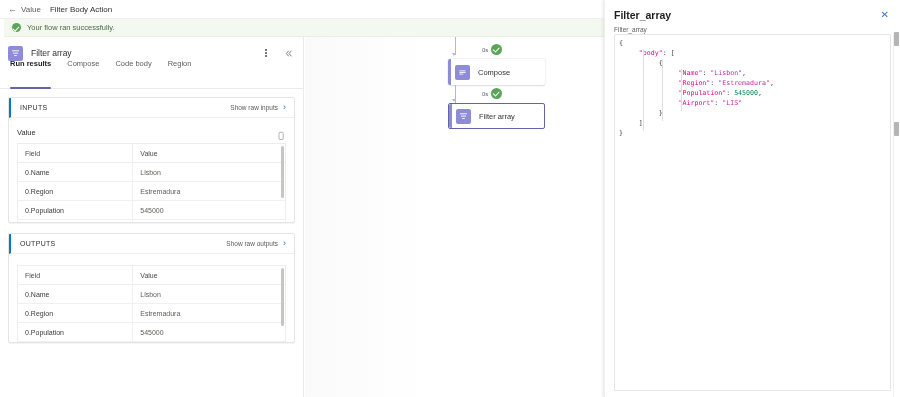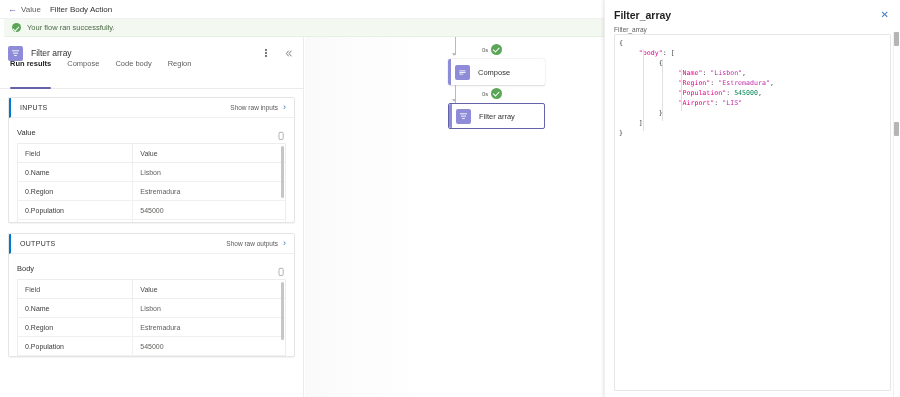--- a/index.html
+++ b/index.html
@@ -321,28 +321,20 @@
 
       <div class="card">
         <div class="card-head">
           <span class="card-head-label">OUTPUTS</span>
           <span class="raw-link">
             <span>Show raw outputs</span>
             <span class="chev">›</span>
           </span>
         </div>
         <div class="card-body">
-          <div class="body-row">
-            <span class="body-label">Body</span>
-            <span class="copy-ico">
-              <svg width="10" height="10" viewBox="0 0 12 12" aria-hidden="true">
-                <rect x="3.6" y="1.6" width="5" height="8.6" rx="1.2" stroke="#9b9b9b" stroke-width="0.9" fill="none"></rect>
-              </svg>
-            </span>
-          </div>
           <div class="tbl-wrap clip-out">
             <table class="tbl">
               <thead>
                 <tr>
                   <th class="k col-k">Field</th>
                   <th>Value</th>
                 </tr>
               </thead>
               <tbody>
                 <tr>

